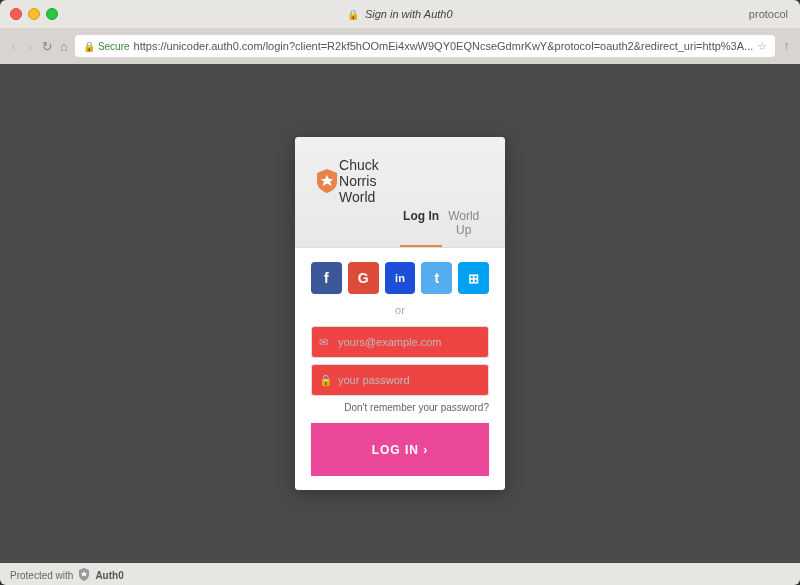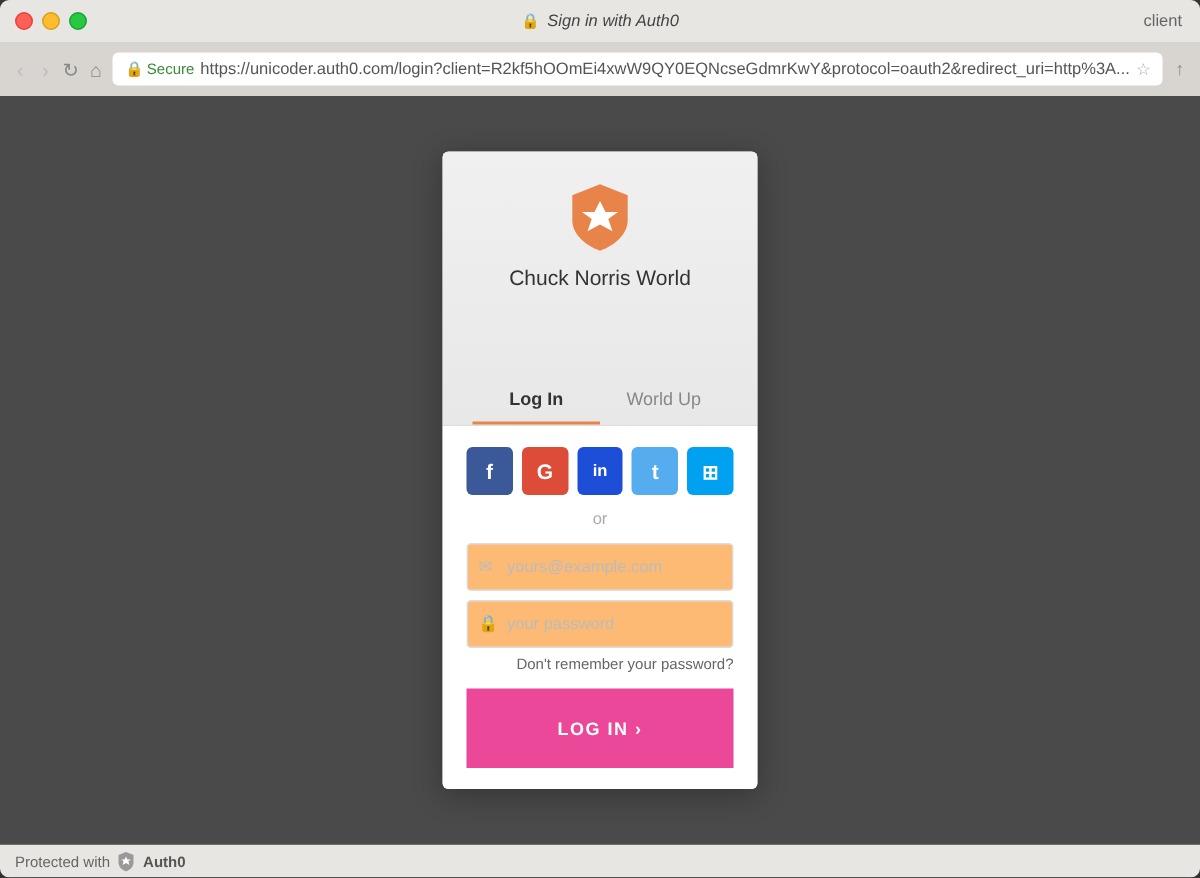--- a/index.html
+++ b/index.html
@@ -144,22 +144,22 @@
       border-radius: 4px;
       width: 210px;
       box-shadow: 0 4px 20px rgba(0,0,0,0.3);
       overflow: hidden;
     }
 
     .card-header {
       background: linear-gradient(180deg, #f0f0f0 0%, #e8e8e8 100%);
       padding: 20px 20px 0;
       display: flex;
-      flex-direction: column;
-      align-items: center;
+      flex-direction: row;
+      align-items: flex-start;
       border-bottom: 1px solid #ddd;
     }
 
     
     .shield-logo {
       width: 48px;
       height: 48px;
       margin-bottom: 8px;
     }
 
@@ -247,21 +247,21 @@
       font-size: 11px;
     }
     .auth-input {
       width: 100%;
       height: 32px;
       border: 1px solid #ddd;
       border-radius: 3px;
       padding: 0 8px 0 26px;
       font-size: 11px;
       color: #333;
-      background: #fdba74;
+      background: #ef4444;
       outline: none;
     }
     .auth-input::placeholder {
       color: #bbb;
     }
 
     .forgot-password {
       text-align: right;
       font-size: 10px;
       color: #666;
@@ -317,21 +317,21 @@
   <div class="title-bar">
     <div class="traffic-lights">
       <div class="traffic-light tl-red"></div>
       <div class="traffic-light tl-yellow"></div>
       <div class="traffic-light tl-green"></div>
     </div>
     <div class="title-bar-center">
       <span class="tab-lock-icon">🔒</span>
       <span class="tab-title">Sign in with Auth0</span>
     </div>
-    <div class="title-bar-right">client</div>
+    <div class="title-bar-right">protocol</div>
   </div>
 
   <div class="address-bar">
     <div class="nav-btn disabled">‹</div>
     <div class="nav-btn disabled">›</div>
     <div class="nav-btn">↻</div>
     <div class="nav-btn">⌂</div>
     <div class="url-bar">
       <div class="secure-badge">
         <span>🔒</span>

